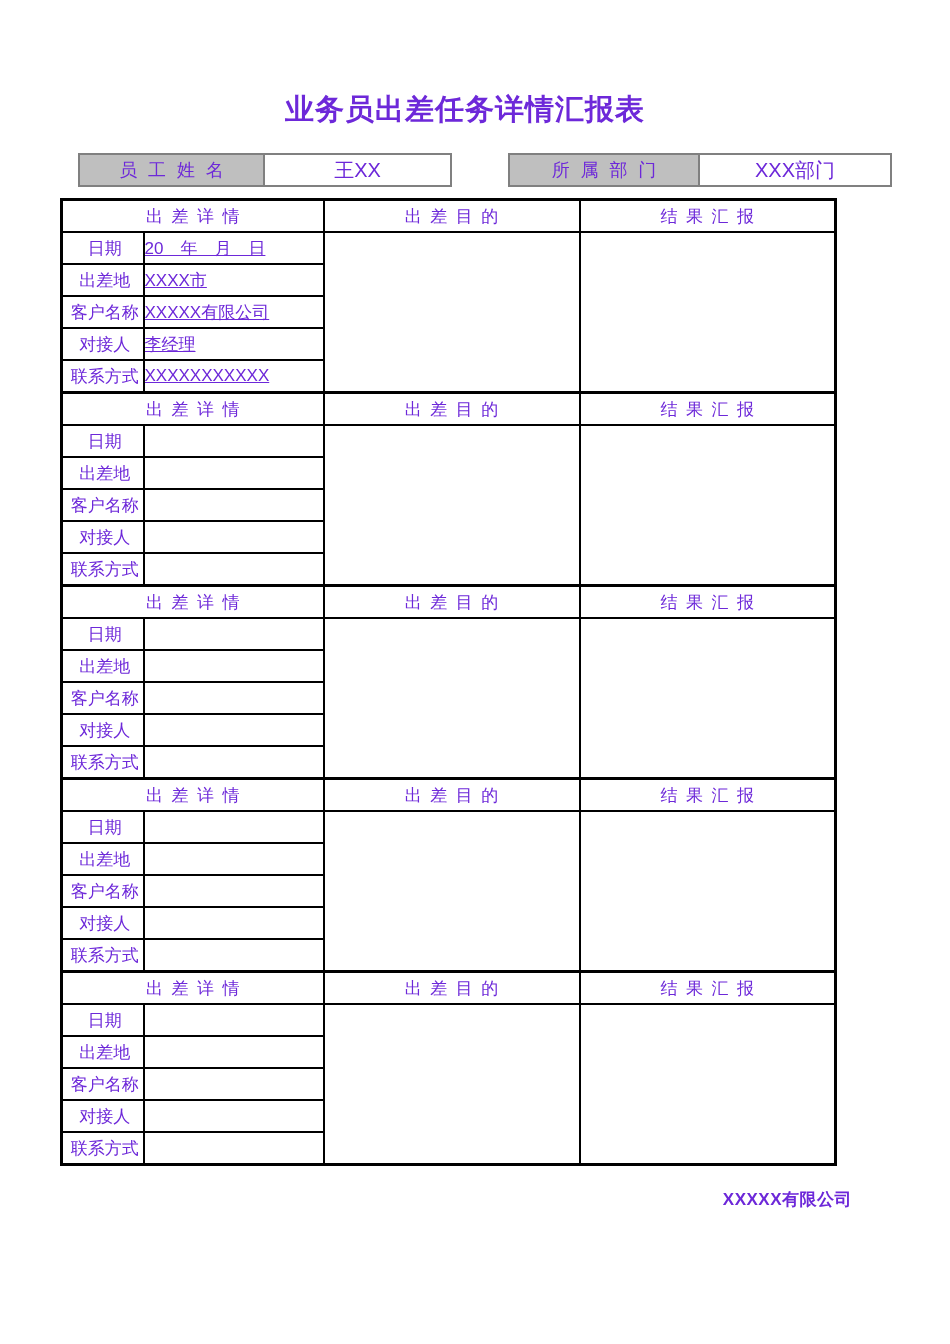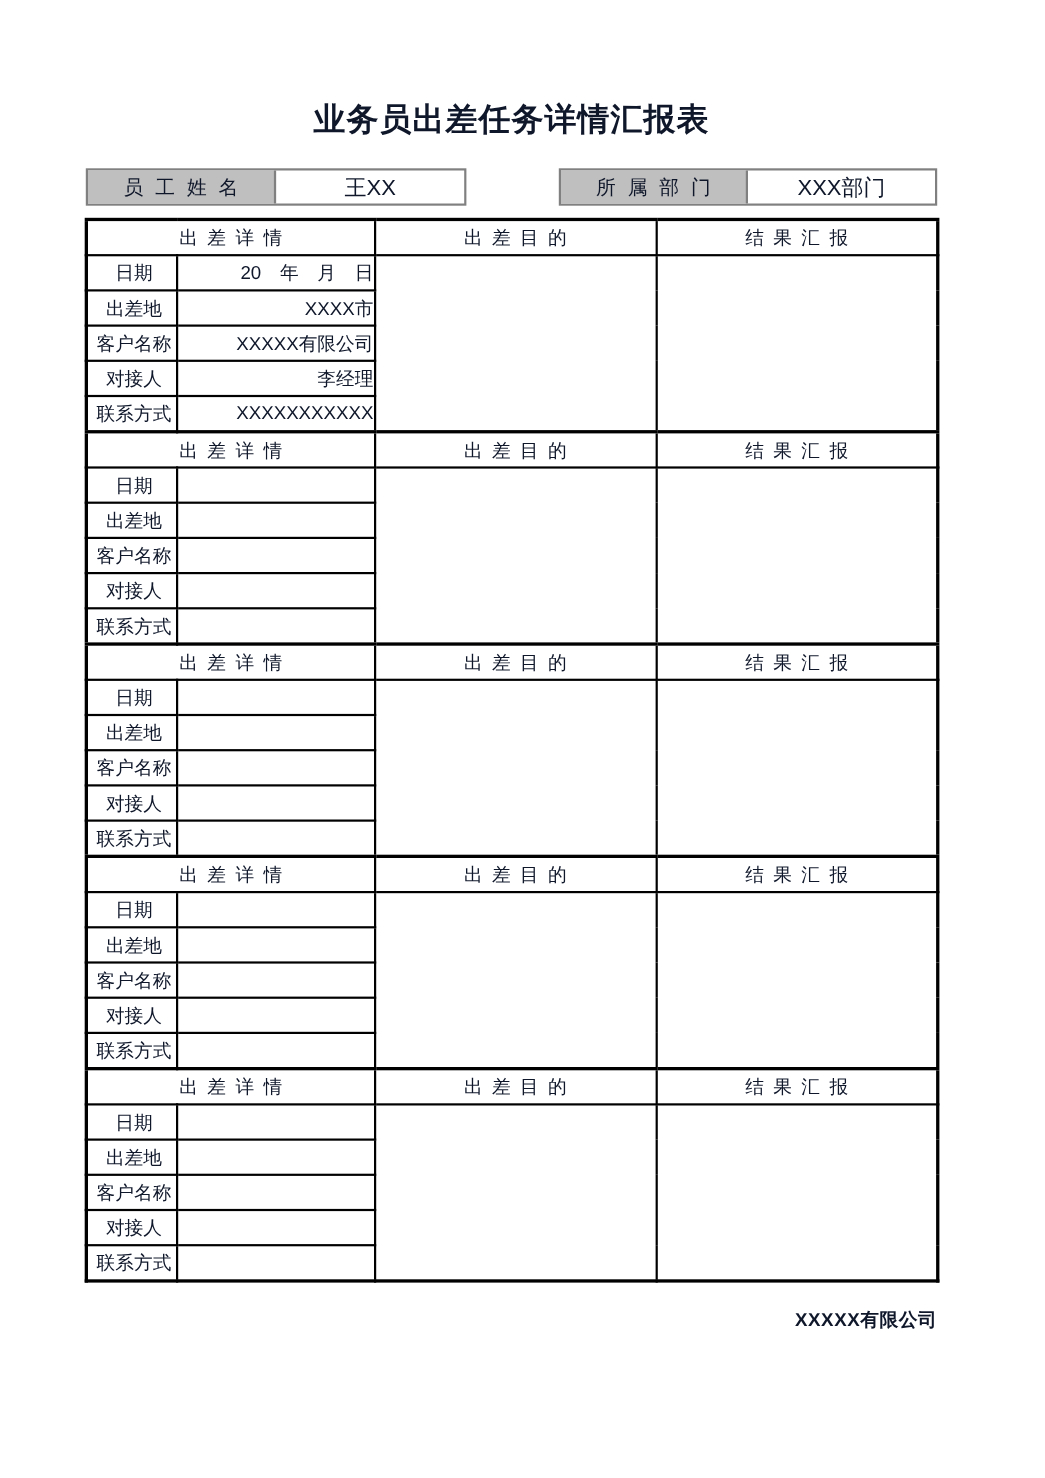--- a/index.html
+++ b/index.html
@@ -1,21 +1,21 @@
 <!DOCTYPE html>
 <html><head>
 <meta charset="utf-8">
 <style>
   html, body { margin: 0; padding: 0; background: #ffffff; }
   .page {
     position: relative;
     width: 950px;
     height: 1344px;
     background: #ffffff;
-    color: #0f172a;
+    color: #6d28d9;
     font-family: "Liberation Sans", "DejaVu Sans", sans-serif;
     overflow: hidden;
   }
   .title {
     position: absolute;
     top: 90px;
     left: 78px;
     width: 774px;
     text-align: center;
     font-size: 29px;
@@ -24,37 +24,37 @@
     line-height: 38px;
   }
   
   .emp-row { position: absolute; top: 153px; left: 78px; width: 774px; height: 34px; }
   .emp-box {
     position: absolute; top: 0; height: 34px;
     display: flex; box-sizing: border-box;
     border: 2px solid #808080;
     background: #ffffff;
   }
-  .emp-box.left  { left: 0;     width: 346px; }
-  .emp-box.right { left: 430px; width: 344px; }
+  .emp-box.left  { left: 0;     width: 374px; }
+  .emp-box.right { left: 430px; width: 384px; }
   .emp-label {
     width: 50%; box-sizing: border-box;
     background: #bfbfbf;
     border-right: 2px solid #808080;
     display: flex; align-items: center; justify-content: center;
     font-size: 18px; letter-spacing: 0.6em; padding-left: 0.6em;
     white-space: nowrap;
   }
   .emp-value {
     flex: 1; display: flex; align-items: center; justify-content: center;
     font-size: 20px; white-space: pre;
   }
   
   .form-table {
-    position: absolute; top: 198px; left: 77px;
+    position: absolute; top: 198px; left: 60px;
     width: 774px;
     border-collapse: collapse;
     table-layout: fixed;
     border: 3px solid #000000;
   }
   .form-table td {
     border: 2px solid #000000;
     font-size: 17px;
     padding: 0;
     overflow: hidden;
@@ -66,21 +66,21 @@
     text-align: center;
     letter-spacing: 0.5em;
     padding-left: 0.5em;
   }
   .form-table td.lbl {
     height: 30px;
     text-align: center;
     padding-left: 4px;
     letter-spacing: 0;
   }
-  .form-table td.val { text-align: right; }
+  .form-table td.val { text-align: left; text-decoration: underline; }
   .form-table td.big { vertical-align: top; }
   .footer {
     position: absolute;
     top: 1188px; left: 78px; width: 774px;
     text-align: right;
     font-size: 17px;
     font-weight: bold;
     letter-spacing: 0.5px;
   }
 </style>

